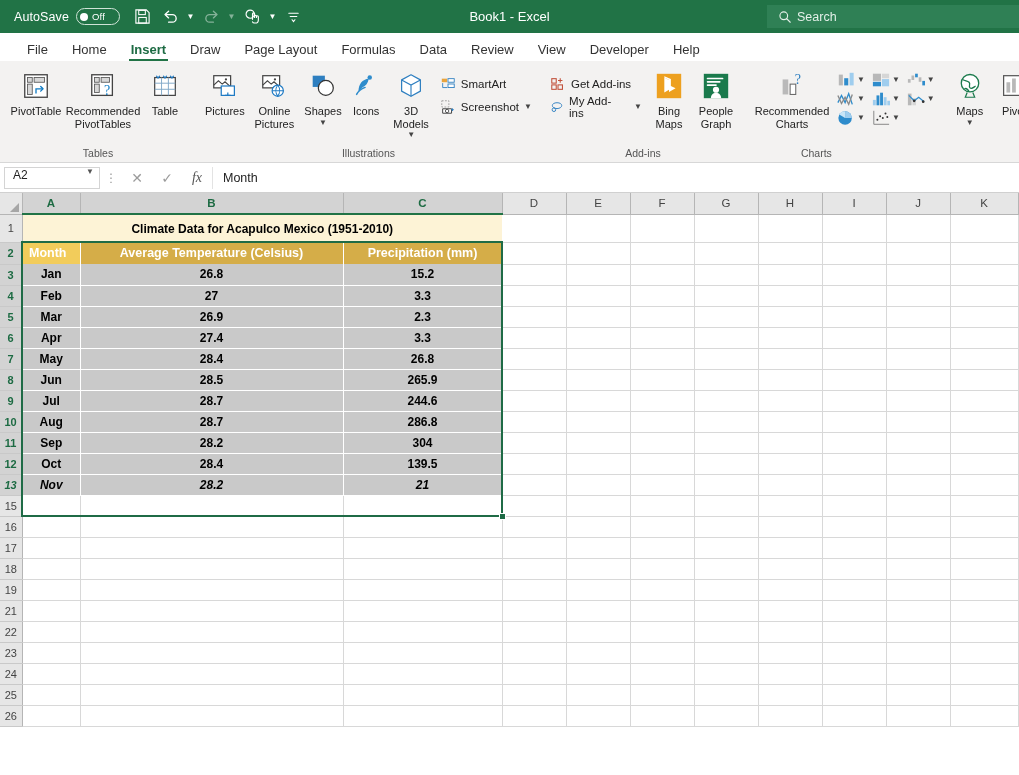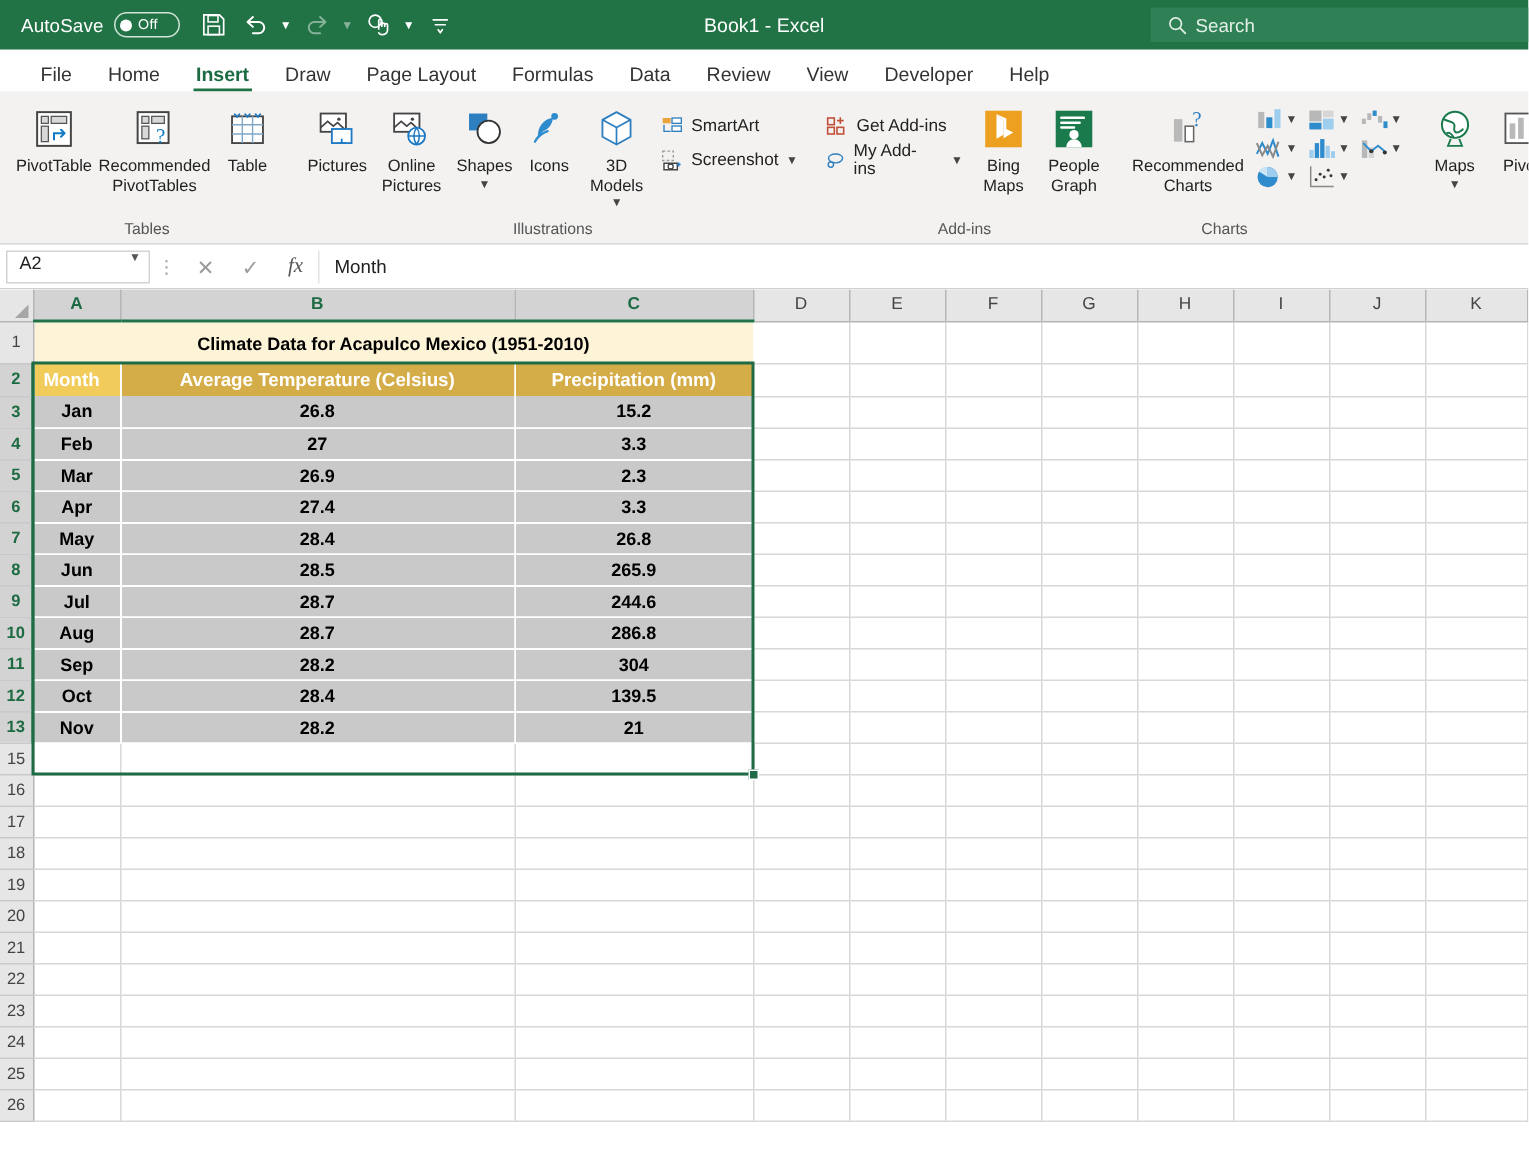--- a/index.html
+++ b/index.html
@@ -761,21 +761,21 @@
           <td class="cell data">139.5</td>
           <td class="cell"></td>
           <td class="cell"></td>
           <td class="cell"></td>
           <td class="cell"></td>
           <td class="cell"></td>
           <td class="cell"></td>
           <td class="cell"></td>
           <td class="cell"></td>
         </tr>
-        <tr style="height: 21px;">
+        <tr style="height: 21px; font-style: italic;">
           <td class="rowhead sel">13</td>
           <td class="cell data mon">Nov</td>
           <td class="cell data">28.2</td>
           <td class="cell data">21</td>
           <td class="cell"></td>
           <td class="cell"></td>
           <td class="cell"></td>
           <td class="cell"></td>
           <td class="cell"></td>
           <td class="cell"></td>
@@ -848,34 +848,20 @@
           <td class="cell"></td>
           <td class="cell"></td>
           <td class="cell"></td>
           <td class="cell"></td>
           <td class="cell"></td>
           <td class="cell"></td>
           <td class="cell"></td>
           <td class="cell"></td>
         </tr>
         <tr style="height: 21px;">
-          <td class="rowhead">20</td>
-          <td class="cell"></td>
-          <td class="cell"></td>
-          <td class="cell"></td>
-          <td class="cell"></td>
-          <td class="cell"></td>
-          <td class="cell"></td>
-          <td class="cell"></td>
-          <td class="cell"></td>
-          <td class="cell"></td>
-          <td class="cell"></td>
-          <td class="cell"></td>
-        </tr>
-        <tr style="height: 21px;">
           <td class="rowhead">21</td>
           <td class="cell"></td>
           <td class="cell"></td>
           <td class="cell"></td>
           <td class="cell"></td>
           <td class="cell"></td>
           <td class="cell"></td>
           <td class="cell"></td>
           <td class="cell"></td>
           <td class="cell"></td>

